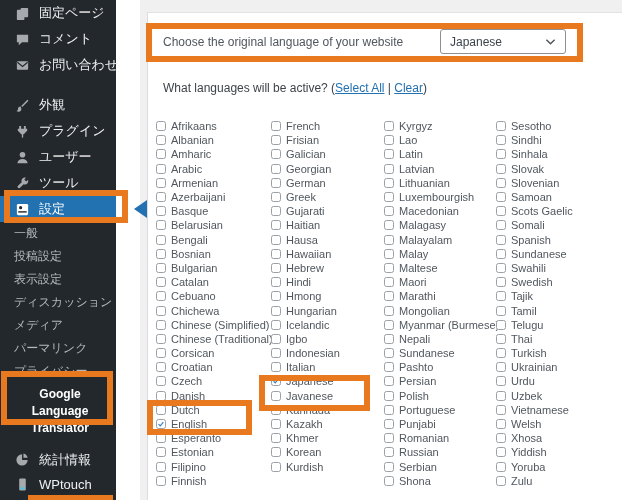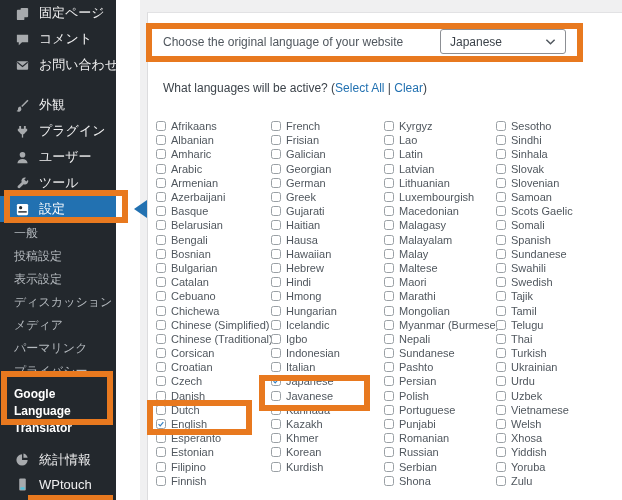--- a/index.html
+++ b/index.html
@@ -24,21 +24,21 @@
   .menu-item .mi-icon svg { width: 15px; height: 15px; fill: currentColor; }
   .menu-item.active { background: #2271b1; color: #fff; }
   .menu-item.active .mi-icon { color: #fff; }
   .menu-sep { height: 14px; }
   .submenu-item {
     height: 23px; display: flex; align-items: center; padding-left: 14px;
     font-size: 12px; color: #b4b9be; cursor: pointer; white-space: nowrap;
   }
   .submenu-item.active {
     color: #fff; font-weight: bold; height: auto; padding: 3px 10px 5px 14px;
-    line-height: 17px; white-space: normal;
+    line-height: 17px; white-space: normal; text-align: center;
   }
   .bottom-group { margin-top: 5px; }
   .bottom-group .menu-item { height: 25px; }
   .active-arrow {
     position: absolute; left: 134px; top: 200px; width: 0; height: 0; z-index: 3;
     border-top: 9px solid transparent; border-bottom: 9px solid transparent;
     border-right: 13px solid #2271b1;
   }
   
   .content-bg { position: absolute; left: 140px; top: 0; width: 482px; height: 500px; background: #f0f0f1; }
@@ -49,21 +49,21 @@
   .orig-lang-label {
     position: absolute; left: 163px; top: 35px; font-size: 12px; color: #50575e;
   }
   .lang-select {
     position: absolute; left: 440px; top: 29px; width: 126px; height: 25px;
     background: #fff; border: 1px solid #8c8f94; border-radius: 3px;
     display: flex; align-items: center; justify-content: space-between;
     padding: 0 9px; font-size: 12px; color: #3c434a; cursor: pointer; z-index: 2;
   }
   .subtitle { position: absolute; left: 163px; top: 81px; font-size: 12px; color: #3c434a; }
-  .subtitle a { color: #2271b1; cursor: pointer; }
+  .subtitle a { color: #2271b1; text-decoration: underline; cursor: pointer; }
   
   .lang-grid { position: absolute; left: 156px; top: 119px; display: flex; }
   .lang-col:nth-child(1) { width: 115px; text-align: right; }
   .lang-col:nth-child(2) { width: 113px; }
   .lang-col:nth-child(3) { width: 112px; }
   .lang-col:nth-child(4) { width: 120px; }
   .lang-row {
     height: 14.2px; display: flex; align-items: center; gap: 5px;
     font-size: 11px; color: #50575e; cursor: pointer; white-space: nowrap;
   }

